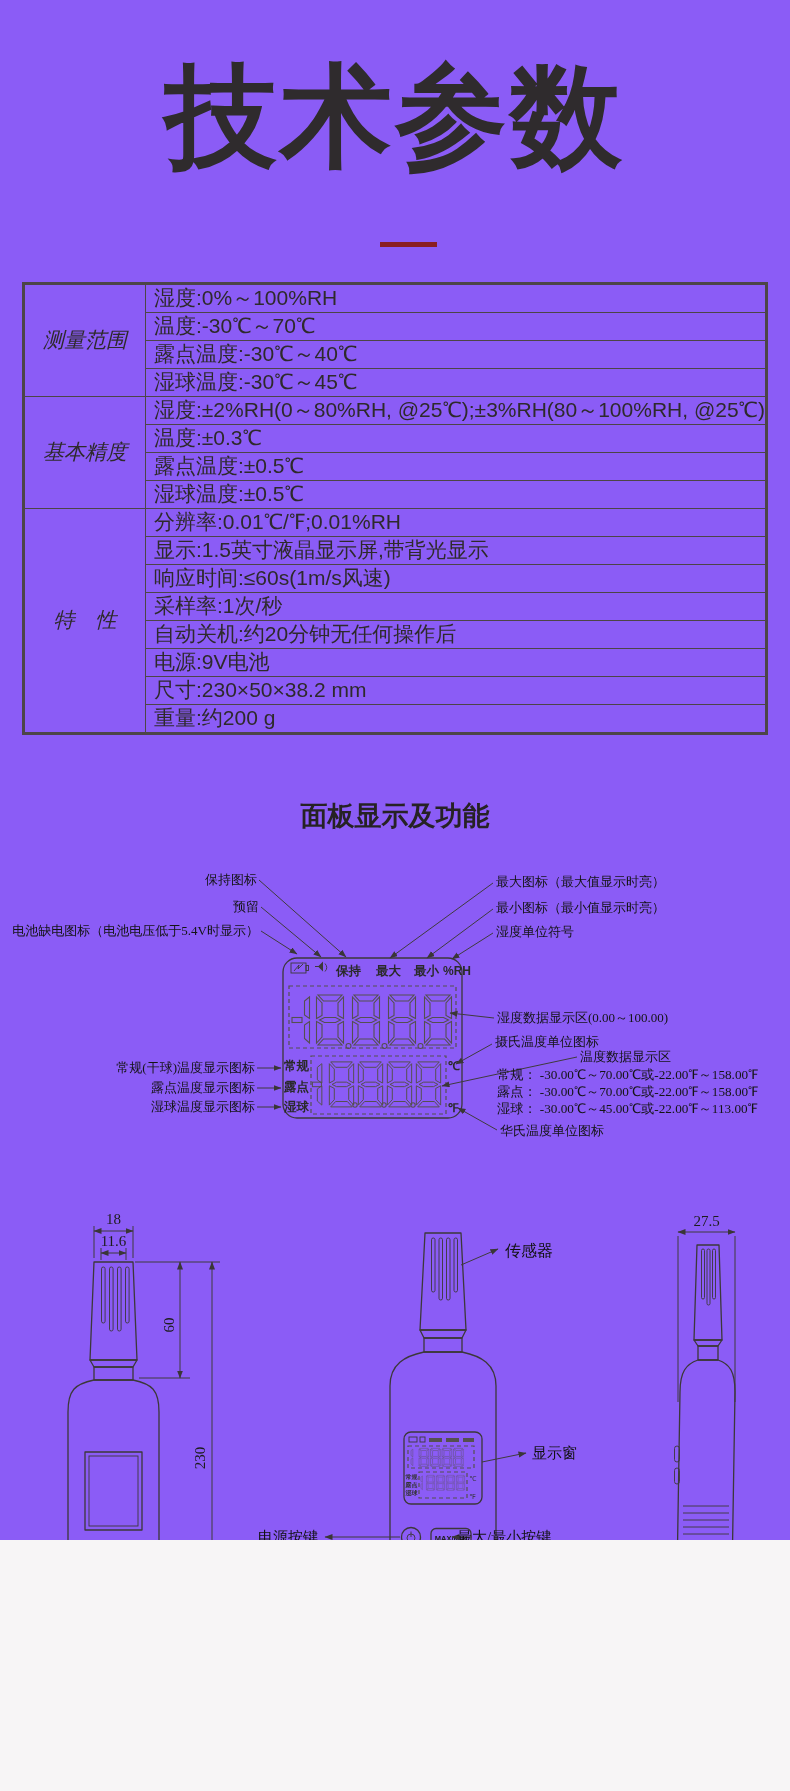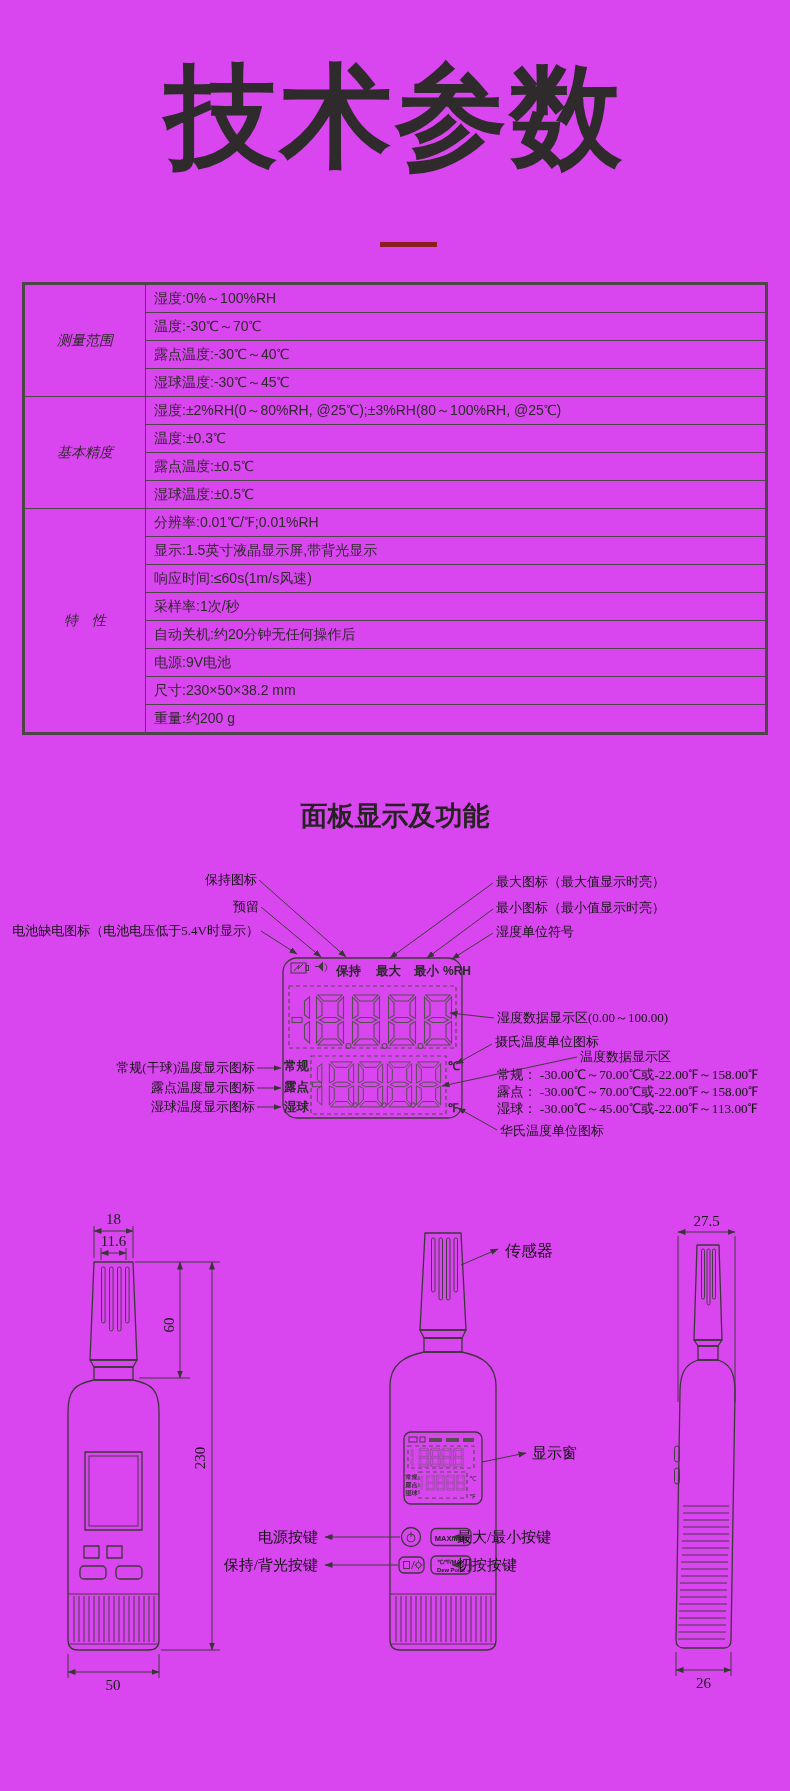--- a/index.html
+++ b/index.html
@@ -1,24 +1,24 @@
 <!DOCTYPE html>
 <html><head>
 <meta charset="utf-8">
 <style>
   html,body{margin:0;padding:0;background:#f7f5f6;}
-  .page{position:relative;width:790px;height:1791px;background:#d946ef;overflow:hidden;
+  .page{position:relative;width:790px;height:1540px;background:#8b5cf6;overflow:hidden;
         font-family:"Liberation Sans",sans-serif;color:#2e2a2b;}
   .big-title{position:absolute;top:50px;left:0;width:790px;text-align:center;
              font-size:112px;font-weight:900;letter-spacing:3px;color:#2f2b2d;line-height:1.2;}
   .red-divider{position:absolute;top:242px;left:380px;width:57px;height:5px;background:#8a1e22;}
   table.spec{position:absolute;left:22px;top:282px;width:746px;height:441px;
              border-collapse:collapse;table-layout:fixed;}
   table.spec{border:3px solid #4d4547;}
-  table.spec td{border:1.6px solid #4d4547;font-size:14px;line-height:1.15;
+  table.spec td{border:1.6px solid #4d4547;font-size:21px;line-height:1.15;
                 padding:1px 8px;white-space:nowrap;overflow:hidden;height:25px;margin-top:45px;}
   td.glabel{width:104px;text-align:center;font-size:19.5px;padding:1px 2px;font-style:italic;}
   .sec-title{position:absolute;top:798px;left:0;width:790px;text-align:center;
              font-size:27px;font-weight:700;color:#262224;}
   svg text{user-select:none;}
   .co{font-family:"Liberation Serif",serif;font-size:13px;fill:#141414;}
   .co2{font-family:"Liberation Serif",serif;font-size:13.2px;fill:#141414;}
   .lcdt{font-family:"Liberation Sans",sans-serif;font-weight:bold;font-size:12.5px;fill:#2a2a2a;}
   .lcds{font-family:"Liberation Sans",sans-serif;font-weight:bold;font-size:12px;fill:#2a2a2a;}
   .dim{font-family:"Liberation Serif",serif;font-size:15px;fill:#1c1c1c;}

